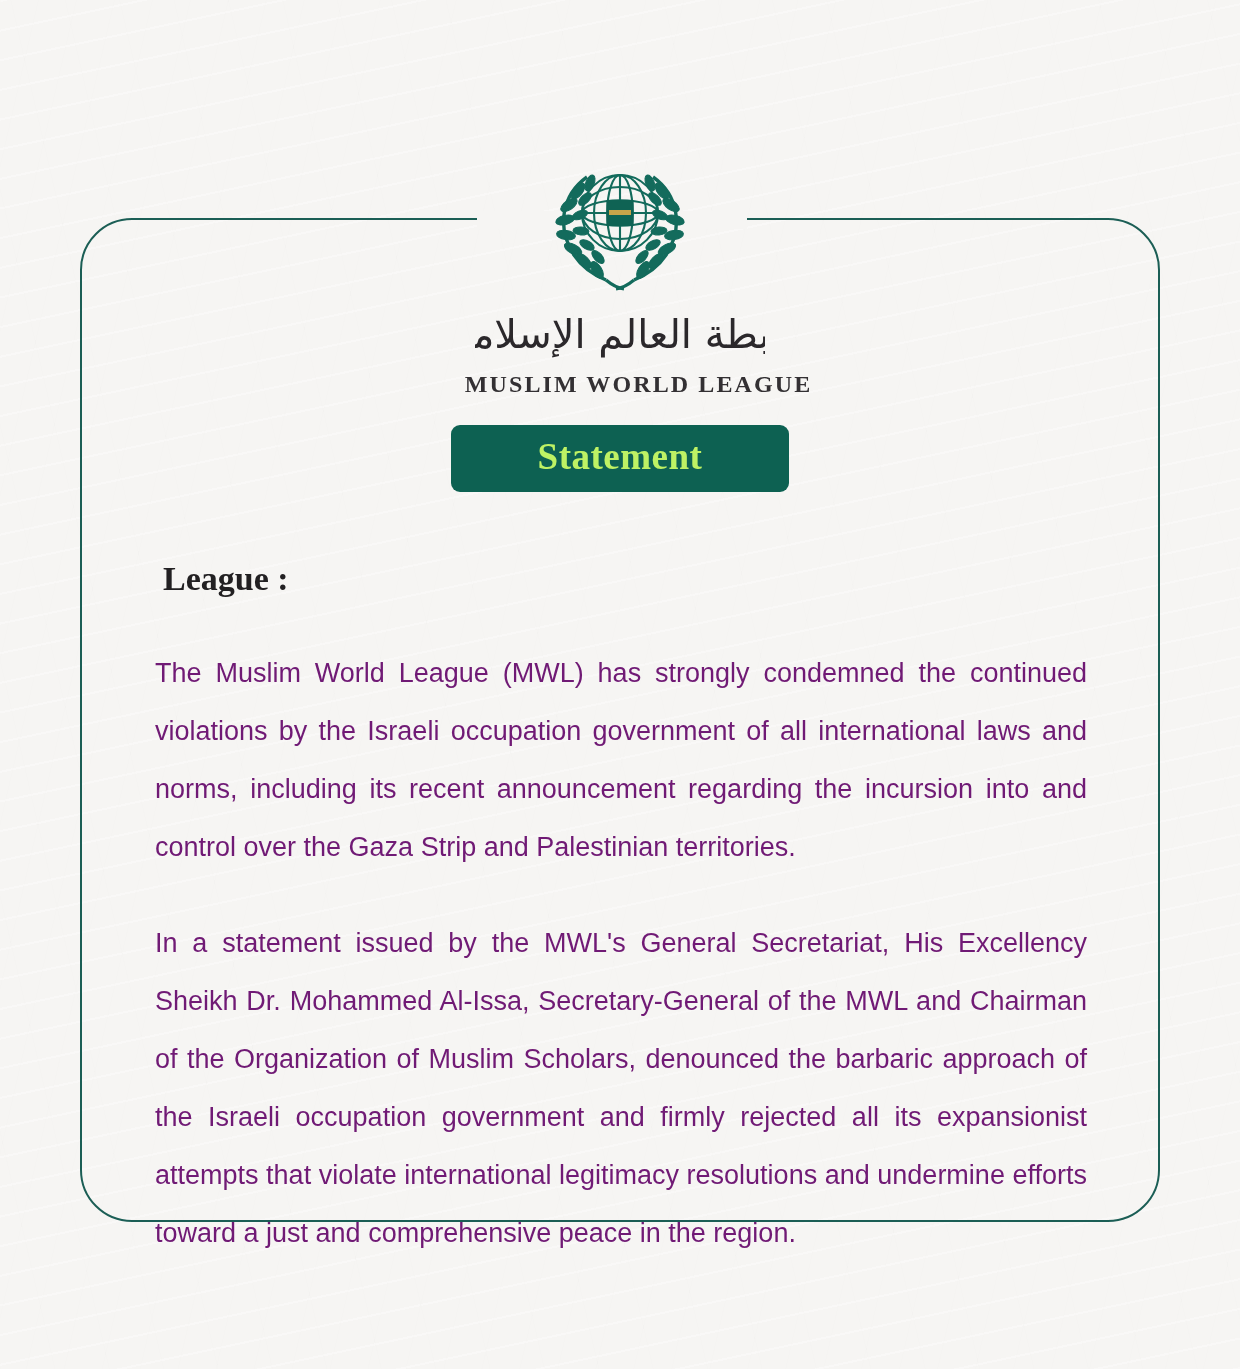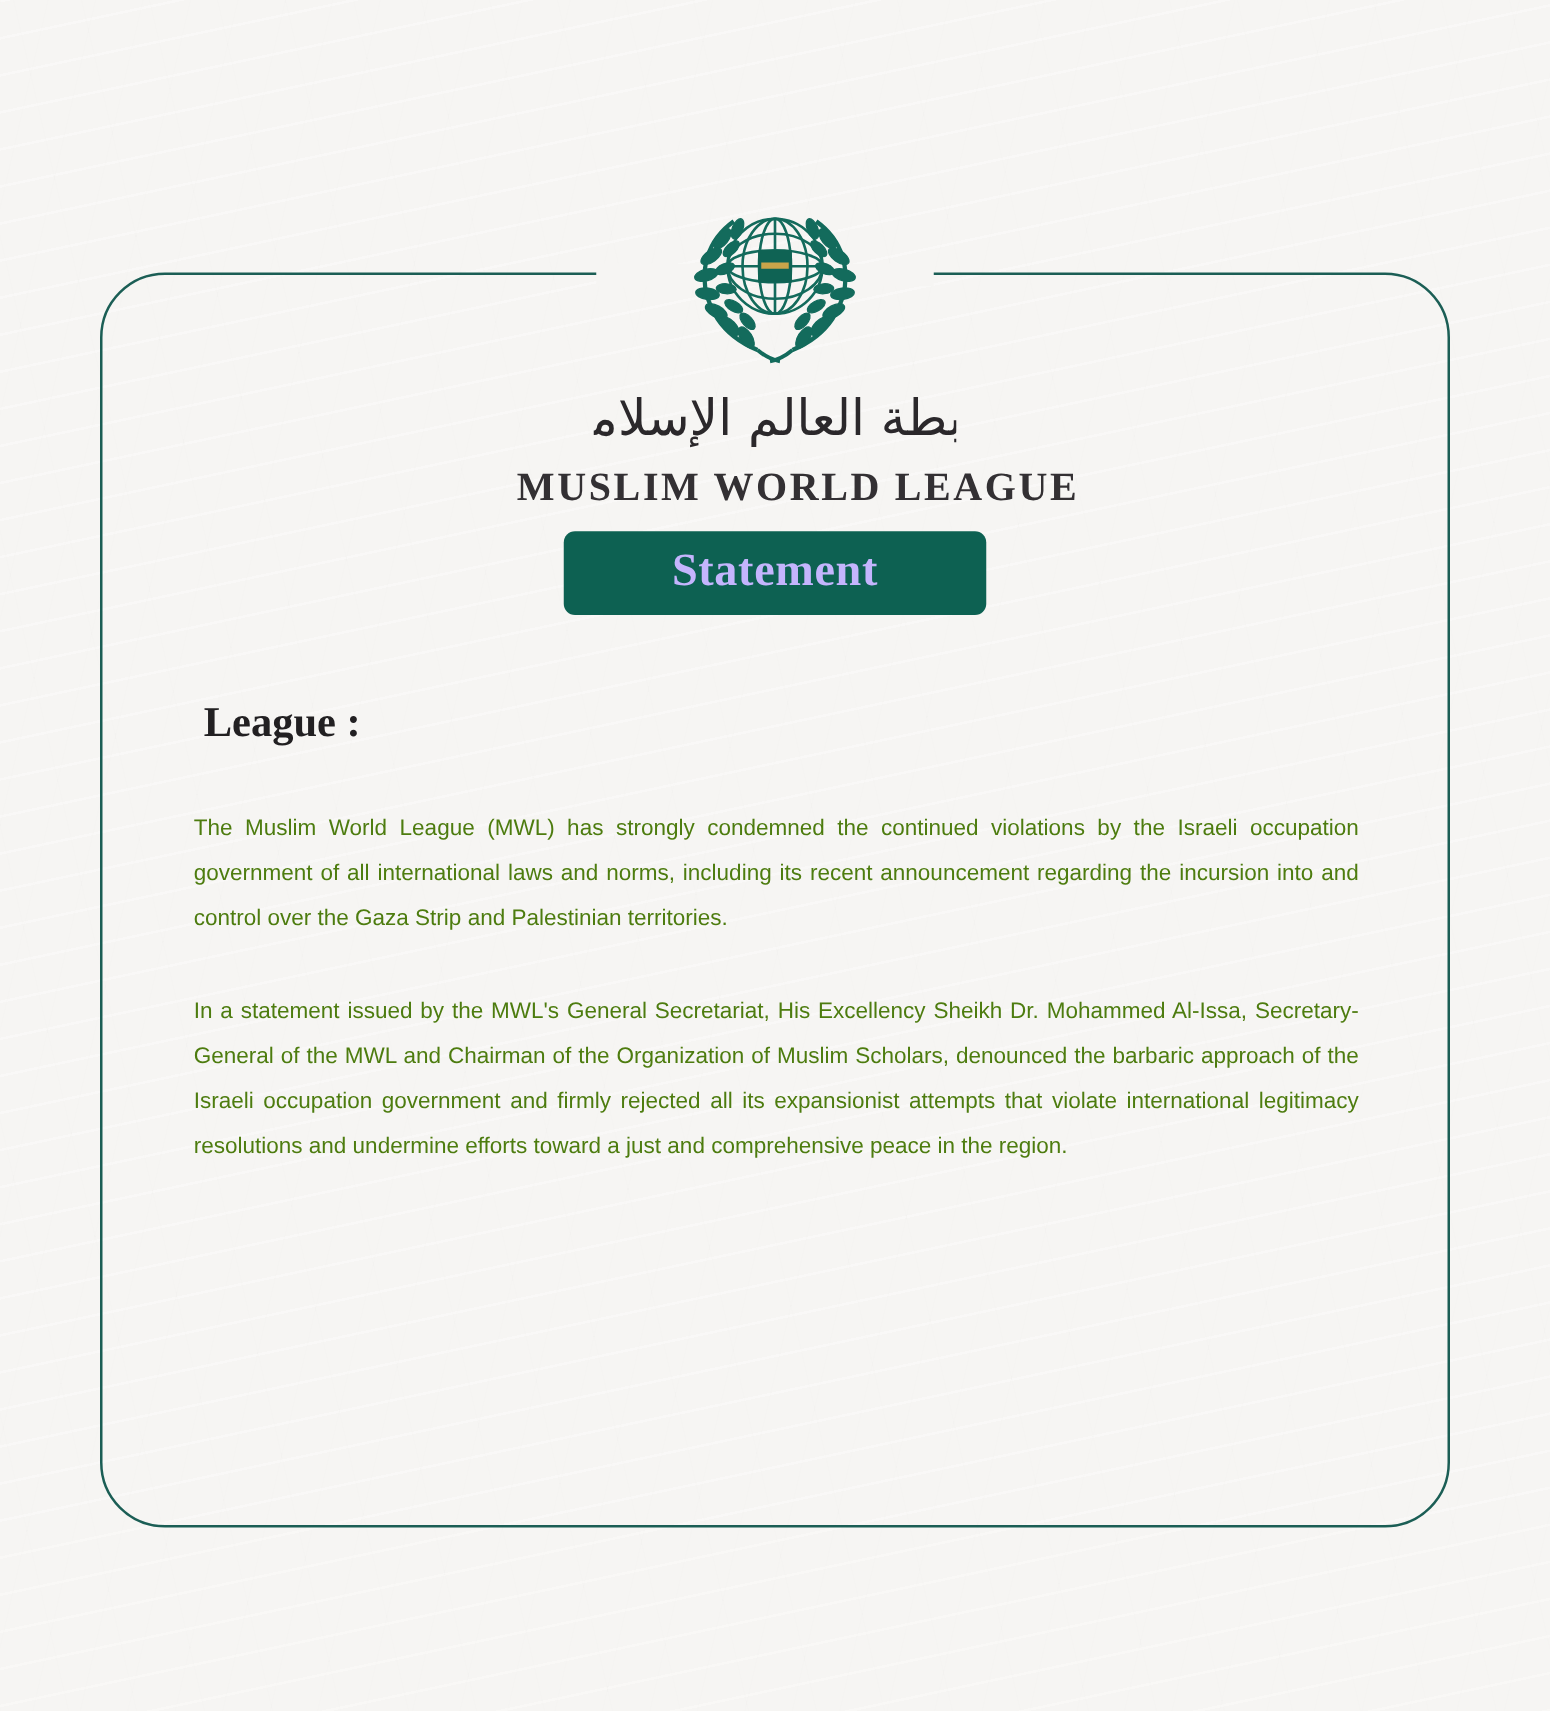--- a/index.html
+++ b/index.html
@@ -68,38 +68,38 @@
     margin: 0 auto;
   }
   .logo-arabic {
     display: block;
     margin: 6px auto 0;
   }
   .logo-wordmark {
     margin-top: 6px;
     font-family: "Liberation Serif", serif;
     font-weight: bold;
-    font-size: 32px;
+    font-size: 24px;
     letter-spacing: 2.1px;
     color: #333033;
     padding-left: 37px;
   }
 
   
   .badge-row {
     position: absolute;
     left: 0;
     top: 425px;
     width: 1240px;
     text-align: center;
   }
   .badge {
     display: inline-block;
     background: #0d6152;
-    color: #c4b5fd;
+    color: #bef264;
     font-family: "Liberation Serif", serif;
     font-weight: bold;
     font-size: 37px;
     letter-spacing: 0.5px;
     padding: 13px 87px 15px;
     border-radius: 9px;
     line-height: 1.05;
   }
 
   
@@ -111,23 +111,23 @@
   }
   .dateline {
     font-family: "Liberation Serif", serif;
     font-weight: bold;
     font-size: 34px;
     color: #222022;
     margin: 0 0 46px 8px;
   }
   .para {
     font-family: "Liberation Sans", sans-serif;
-    font-size: 18px;
-    line-height: 36px;
-    color: #4d7c0f;
+    font-size: 27px;
+    line-height: 58px;
+    color: #701a75;
     text-align: justify;
     text-justify: inter-word;
     margin: 0 0 38px 0;
   }
   .para:last-child {
     margin-bottom: 12px;
   }
 </style>
 </head>
 <body>

